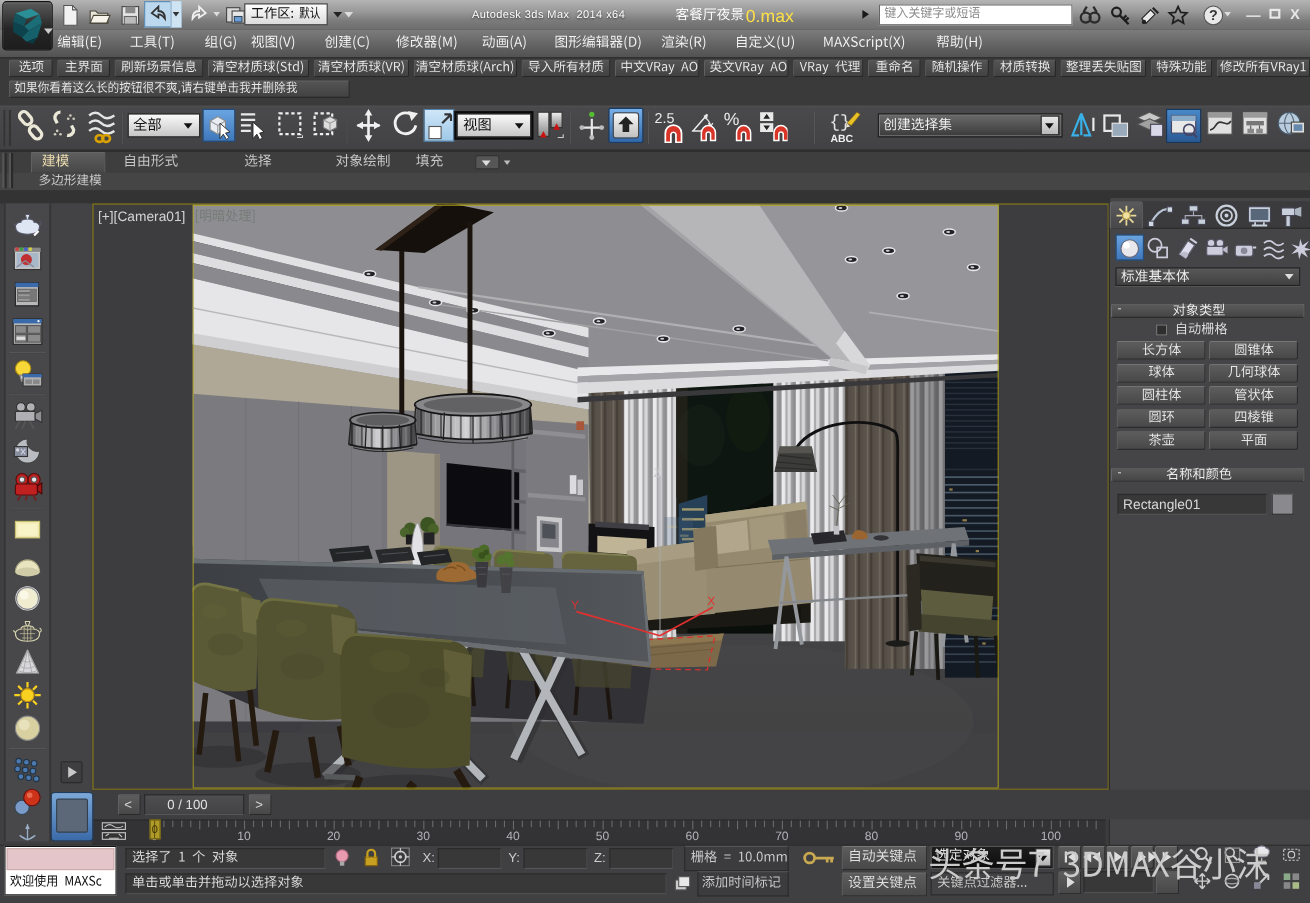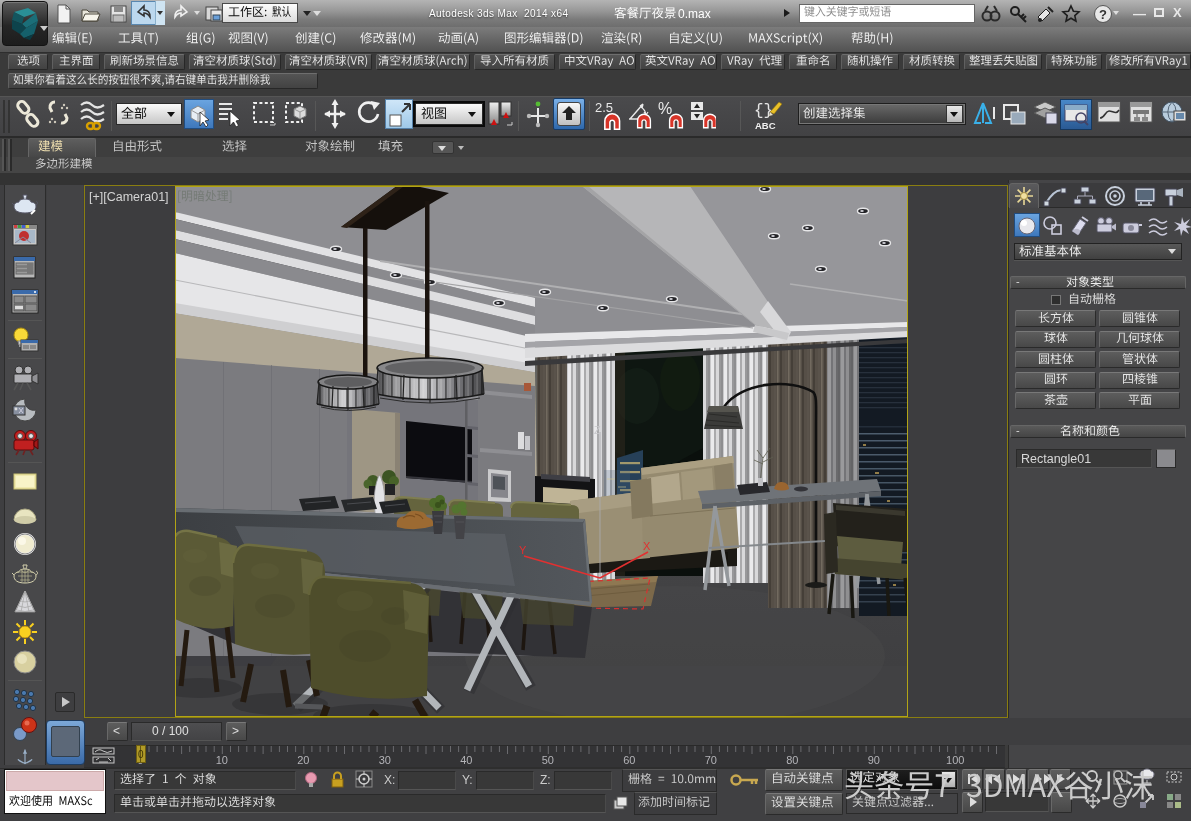--- a/index.html
+++ b/index.html
@@ -78,21 +78,21 @@
     <div class="et" style="left:429px;top:8px;color:#fff;font-size:10px;text-shadow:0 1px 2px #333;letter-spacing:.4px">Autodesk 3ds Max  2014 x64</div>
     <svg style="position:absolute;left:614.0px;top:7.0px;overflow:visible" width="64" height="16">
       <g transform="translate(0,10.5) scale(0.0125,-0.0125)" fill="#ffffff">
         <use href="#g5BA2" x="0"></use>
         <use href="#g9910" x="1000"></use>
         <use href="#g5385" x="2000"></use>
         <use href="#g591C" x="3000"></use>
         <use href="#g666F" x="4000"></use>
       </g>
     </svg>
-    <div class="et" style="left:678px;top:7px;color:#ffffff;font-size:12px">0.max</div>
+    <div class="et" style="left:678px;top:7px;color:#fde047;font-size:16px">0.max</div>
     <div class="a" style="left:784px;top:9px;width:0;height:0;border-top:4px solid transparent;border-bottom:4px solid transparent;border-left:6px solid #1a1a1a"></div>
     <div class="a" style="left:799px;top:4px;width:176px;height:19px;background:#fff;border:1px solid #666"></div>
     <svg style="position:absolute;left:804.0px;top:6.0px;overflow:visible" width="89" height="15">
       <g transform="translate(0,9.7) scale(0.0109,-0.0115)" fill="#8a8a8a">
         <use href="#g952E" x="0"></use>
         <use href="#g5165" x="1000"></use>
         <use href="#g5173" x="2000"></use>
         <use href="#g952E" x="3000"></use>
         <use href="#g5B57" x="4000"></use>
         <use href="#g6216" x="5000"></use>

